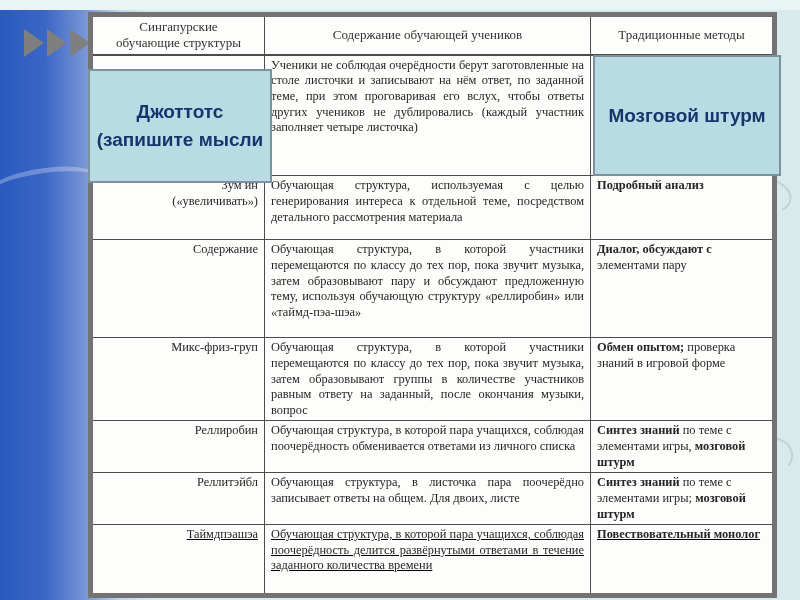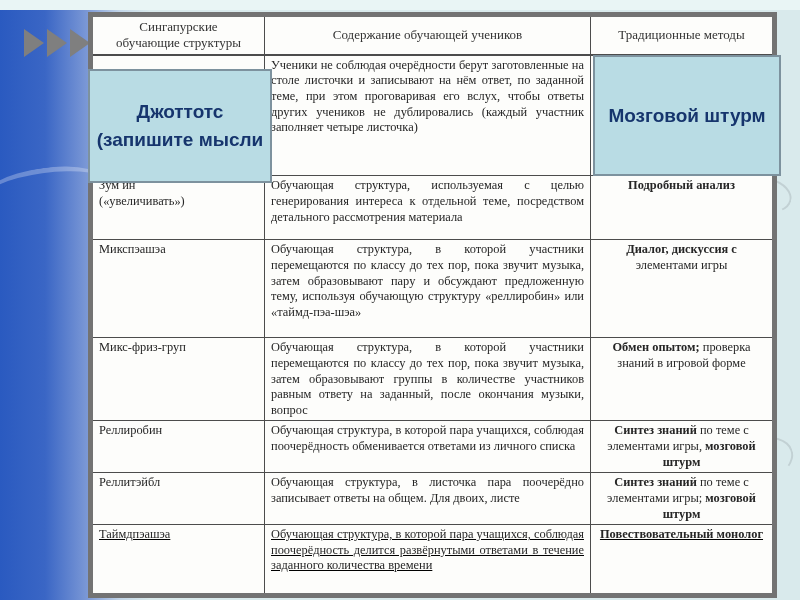--- a/index.html
+++ b/index.html
@@ -32,23 +32,23 @@
     border:1px solid #4c4c4c;vertical-align:top;overflow:hidden;
     font-size:12.4px;line-height:1.26;color:#262626;padding:2px 6px;
   }
   table.grid{border:5px solid #737373;}
   table.grid th{
     font-weight:normal;text-align:center;vertical-align:middle;
     font-size:13px;color:#333;border-bottom-width:2px;white-space:pre-line;
   }
   tr.hrow{height:35px;} tr.r1{height:121px;} tr.r2{height:64px;} tr.r3{height:98px;}
   tr.r4{height:83px;} tr.r5{height:49px;} tr.r6{height:50px;padding-left:16px;} tr.r7{height:71px;text-decoration:underline;}
-  td.name{white-space:pre-line;}
+  td.name{white-space:pre-line;text-align:right;}
   td.content{text-align:justify;}
-  td.trad{text-align:center;margin-left:8px;}
+  td.trad{text-align:left;margin-left:8px;}
   td.trad .b{font-weight:bold;}
 
   .callout{
     position:absolute;z-index:5;background:#b9dce4;border:2px solid #7d929e;
     display:flex;align-items:center;justify-content:center;text-align:center;
     font-family:"Liberation Sans", sans-serif;font-weight:bold;color:#16356d;
     font-size:19px;line-height:1.45;
   }
   .callout.left{left:88px;top:57px;width:180px;height:110px;margin-top:12px;}
   .callout.right{left:593px;top:55px;width:184px;height:117px;}
@@ -89,23 +89,23 @@
           <td class="content">Ученики не соблюдая очерёдности берут заготовленные на столе листочки и записывают на нём ответ, по заданной теме, при этом проговаривая его вслух, чтобы ответы других учеников не дублировались (каждый участник заполняет четыре листочка)</td>
           <td class="trad"></td>
         </tr>
         <tr class="r2">
           <td class="name">Зум ин
 («увеличивать»)</td>
           <td class="content">Обучающая структура, используемая с целью генерирования интереса к отдельной теме, посредством детального рассмотрения материала</td>
           <td class="trad"><span class="b">Подробный анализ</span></td>
         </tr>
         <tr class="r3">
-          <td class="name">Микспэашэа</td>
+          <td class="name">Содержание</td>
           <td class="content">Обучающая структура, в которой участники перемещаются по классу до тех пор, пока звучит музыка, затем образовывают пару и обсуждают предложенную тему, используя обучающую структуру «реллиробин» или «таймд-пэа-шэа»</td>
-          <td class="trad"><span class="b">Диалог, дискуссия с </span><span>элементами игры</span></td>
+          <td class="trad"><span class="b">Диалог, обсуждают с </span><span>элементами пару</span></td>
         </tr>
         <tr class="r4">
           <td class="name">Микс-фриз-груп</td>
           <td class="content">Обучающая структура, в которой участники перемещаются по классу до тех пор, пока звучит музыка, затем образовывают группы в количестве участников равным ответу на заданный, после окончания музыки, вопрос</td>
           <td class="trad"><span class="b">Обмен опытом; </span><span>проверка знаний в игровой форме</span></td>
         </tr>
         <tr class="r5">
           <td class="name">Реллиробин</td>
           <td class="content">Обучающая структура, в которой пара учащихся, соблюдая поочерёдность обменивается ответами из личного списка</td>
           <td class="trad"><span class="b">Синтез знаний </span><span>по теме с элементами игры, </span><span class="b">мозговой штурм</span></td>

